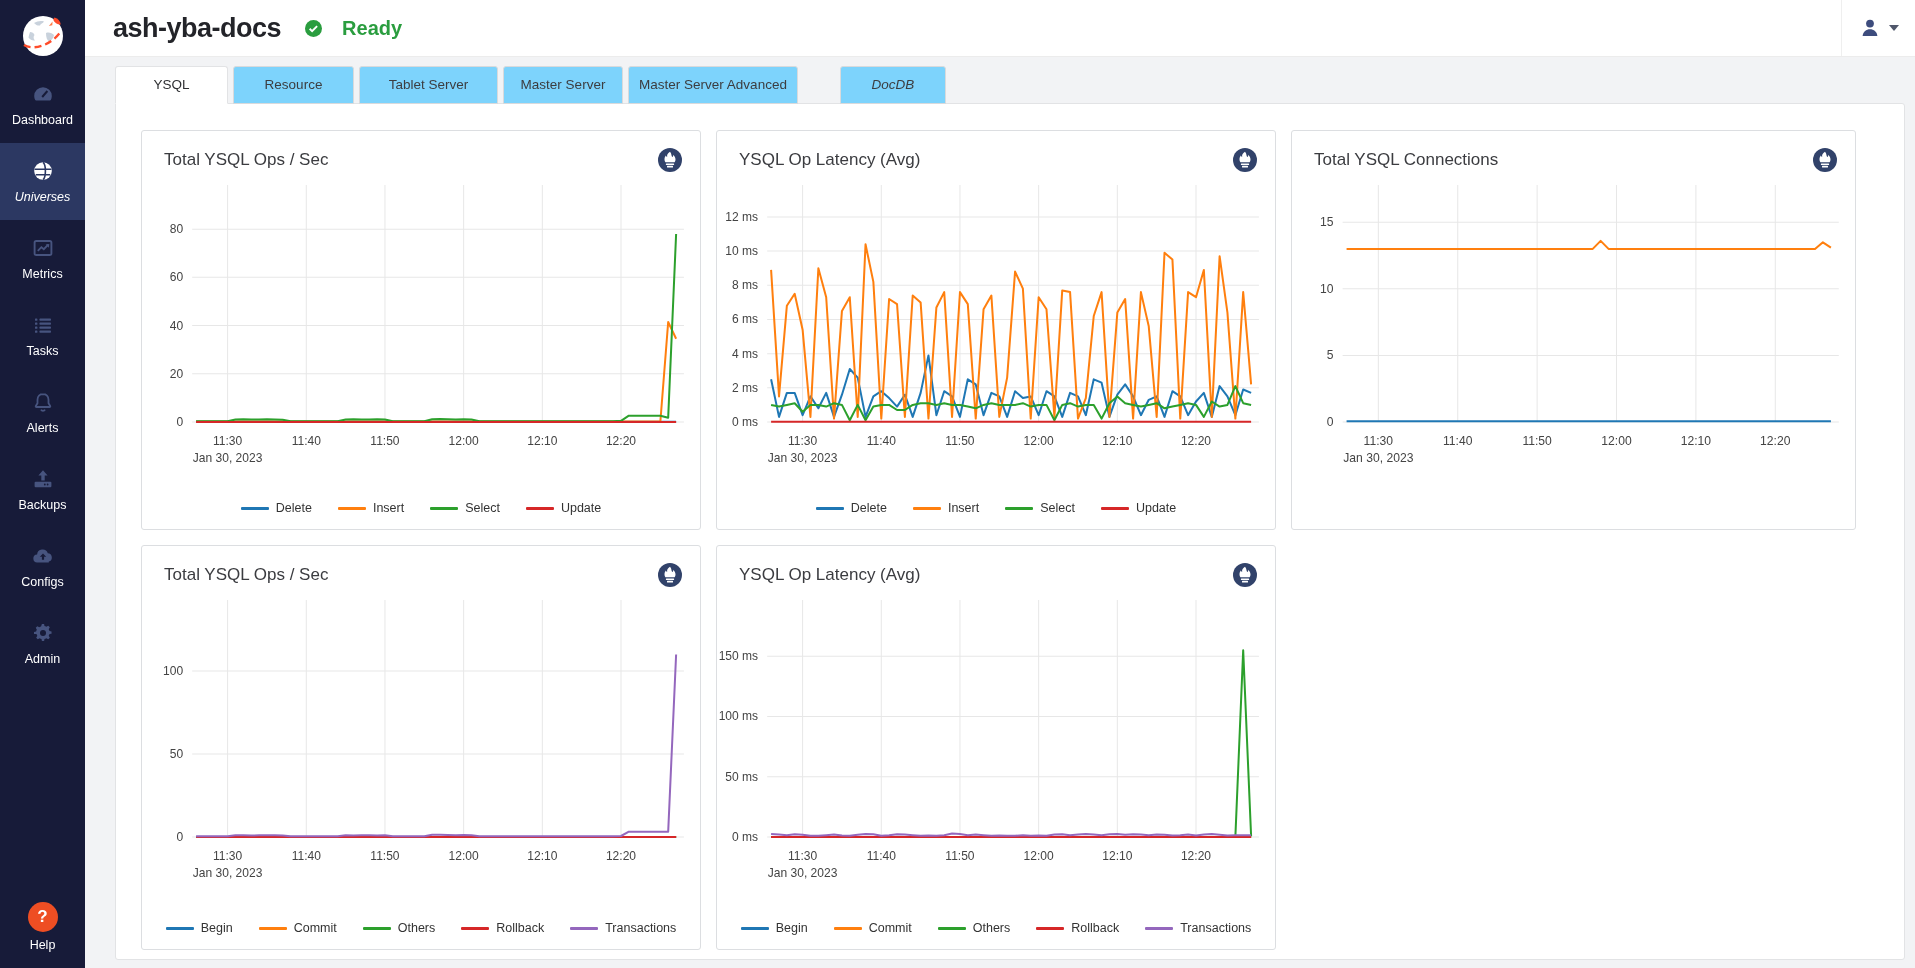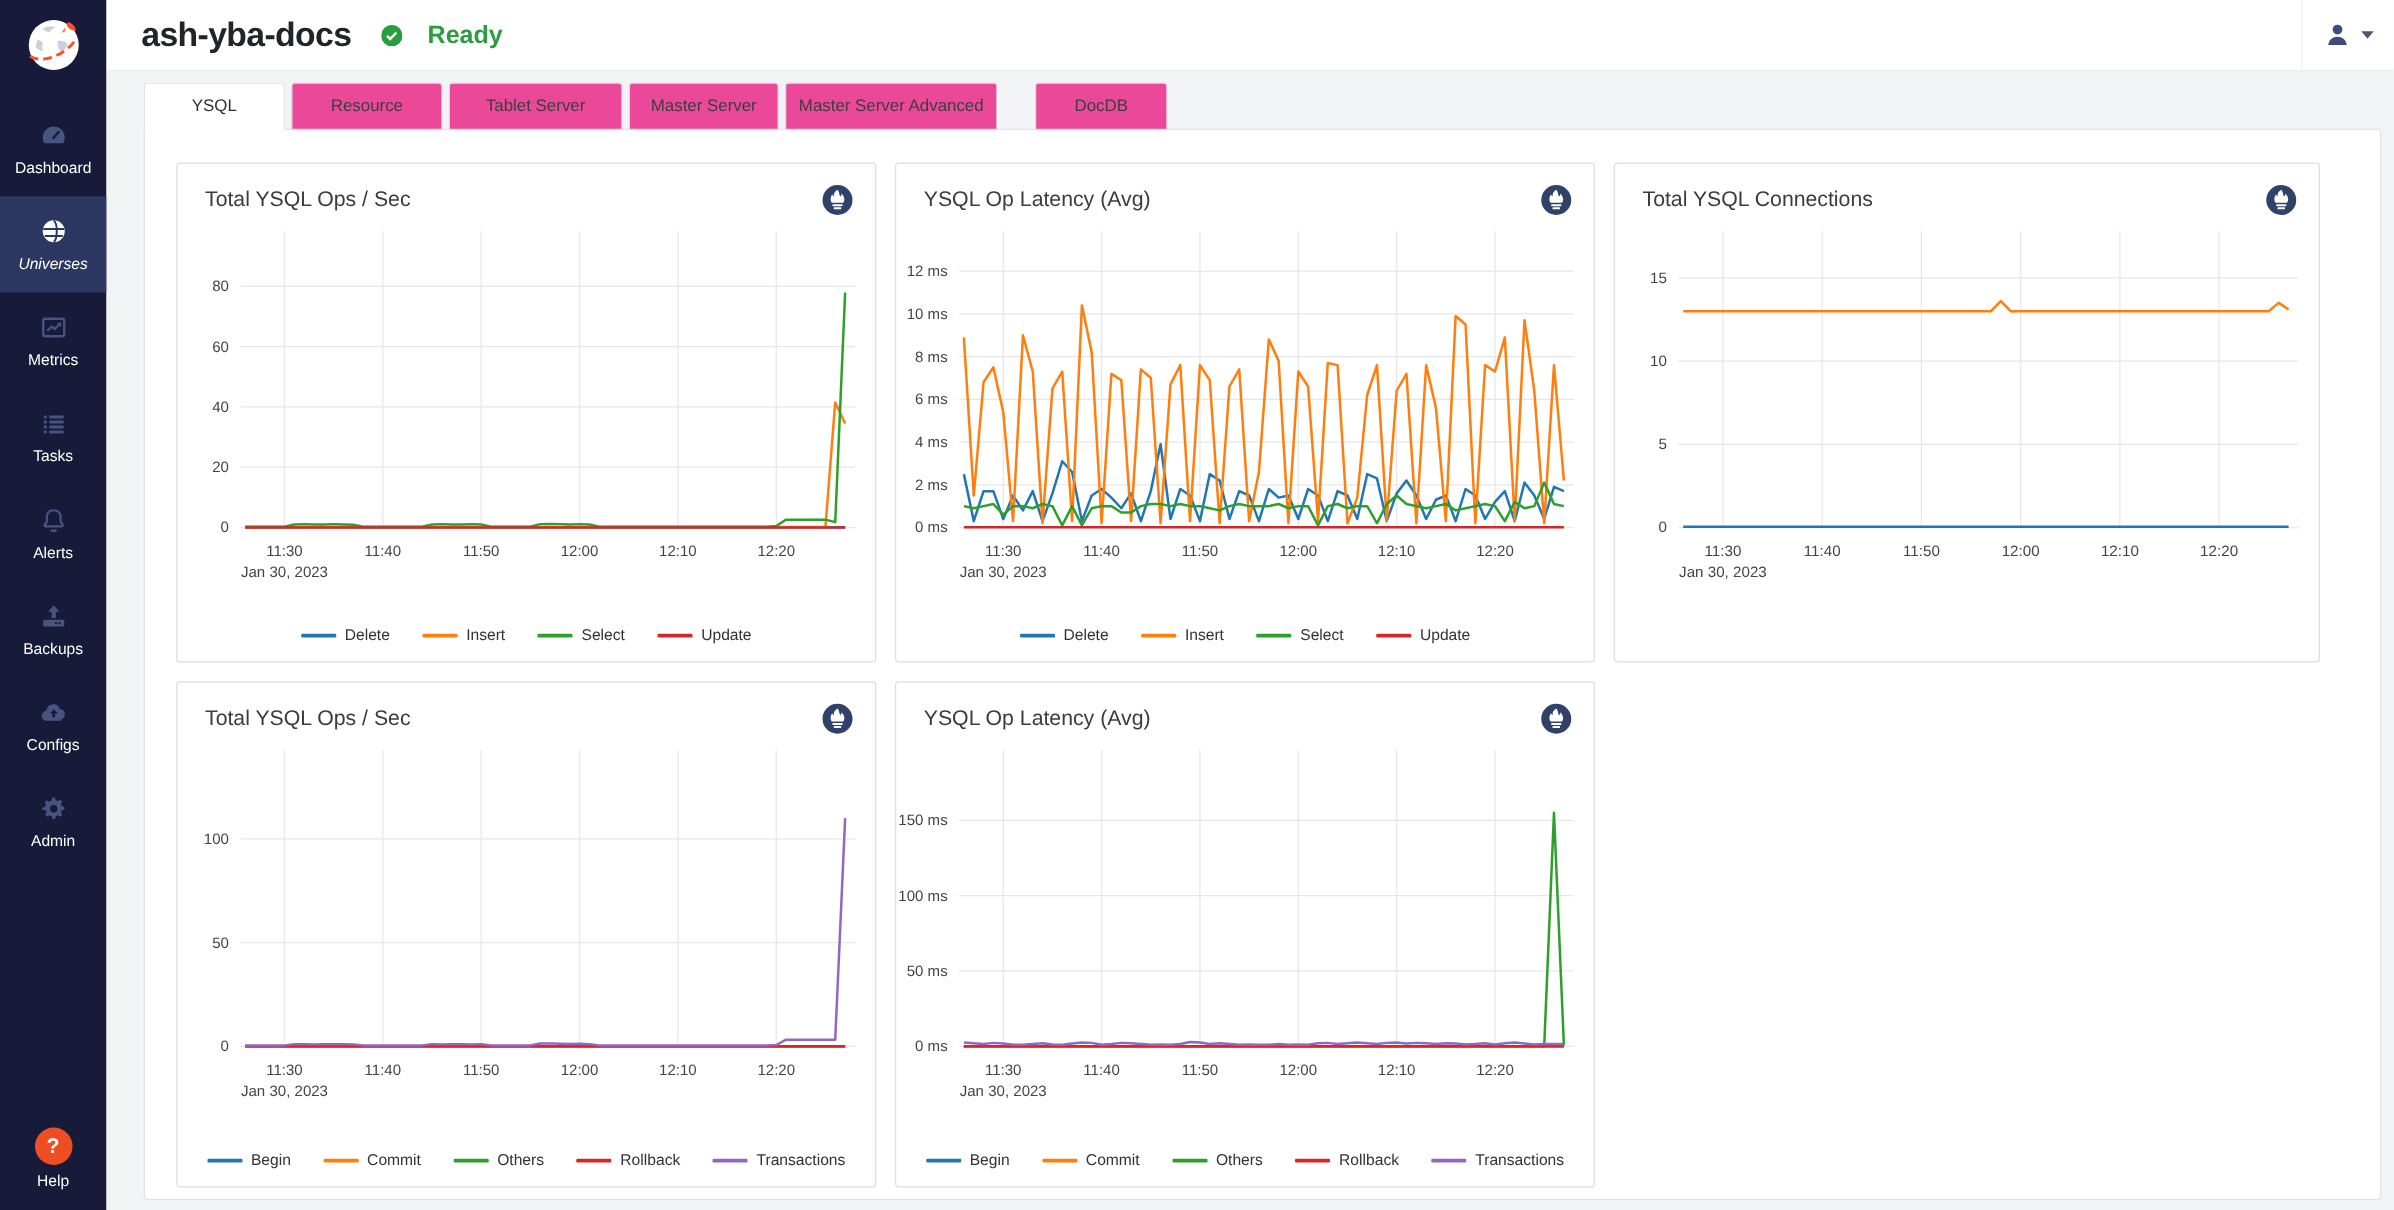--- a/index.html
+++ b/index.html
@@ -2,21 +2,21 @@
 <html><head>
 <meta charset="utf-8">
 <style>
   * { box-sizing: border-box; }
   html,body { margin:0; padding:0; }
   body { font-family:"Liberation Sans", sans-serif; }
   .screen { position:relative; width:1915px; height:968px; background:#f2f3f5; overflow:hidden; }
 
   
   .sidebar { position:absolute; left:0; top:0; width:85px; height:968px; background:#171b39;
-             display:flex; flex-direction:column; z-index:5;gap:14px; }
+             display:flex; flex-direction:column; z-index:5; }
   .logo { height:66px; display:flex; align-items:center; justify-content:center; padding-top:6px; cursor:pointer; }
   .nav-item { height:77px; display:flex; flex-direction:column; align-items:center; justify-content:center;
               gap:7px; color:#fff; font-size:12.5px; cursor:pointer; }
   .nav-item svg { color:#47547f; }
   .nav-item.active { background:#2c3862;font-style:italic; }
   .nav-item.active svg { color:#ffffff; }
   .cut  { stroke:#171b39; }
   .cutf { fill:#171b39; }
   .active .cut  { stroke:#2c3862; }
   .help-item { margin-top:auto; margin-bottom:16px; display:flex; flex-direction:column; align-items:center;
@@ -30,25 +30,25 @@
   .page-title { margin:0; font-size:27px; font-weight:bold; color:#232429; letter-spacing:-0.5px; }
   .ready-badge { display:flex; align-items:center; gap:20px; margin-left:24px; color:#2a9d3f;
                  font-weight:bold; font-size:20px; }
   .user-menu { margin-left:auto; height:100%; width:74px; border-left:1px solid #efefef;
                display:flex; align-items:center; justify-content:center; gap:7px; cursor:pointer; }
   .caret { width:0; height:0; border-left:5px solid transparent; border-right:5px solid transparent;
            border-top:6px solid #50576b; }
 
   
   .tabbar { position:absolute; left:115px; top:66px; height:38px; display:flex; z-index:3; }
-  .tab { height:38px; line-height:36px; text-align:center; background:#ec4899; border:1px solid #d9dadc;
+  .tab { height:38px; line-height:36px; text-align:center; background:#7dd3fc; border:1px solid #d9dadc;
          margin-right:5px; font-size:13.5px; color:#3c3d40; border-radius:3px 3px 0 0; cursor:pointer; }
   .tab.active { background:#fff; border-color:#e2e3e5; border-bottom-color:#fff; color:#2f3033; }
   .tw1{width:113px} .tw2{width:121px} .tw3{width:139px} .tw4{width:120px} .tw5{width:170px}
-  .tw6{width:106px; margin-left:25px;}
+  .tw6{width:106px; margin-left:37px;font-style:italic;}
   .panel { position:absolute; left:115px; top:103px; width:1790px; height:857px; background:#fff;
            border:1px solid #e2e3e5; border-radius:0 3px 3px 3px; z-index:2; }
 
   
   .card { position:absolute; background:#fff; border:1px solid #dcdee1; border-radius:3px;
           display:flex; flex-direction:column; }
   .c1 { left:25px;   top:26px;  width:560px; height:400px; }
   .c2 { left:600px;  top:26px;  width:560px; height:400px; }
   .c3 { left:1175px; top:26px;  width:565px; height:400px; }
   .c4 { left:25px;   top:441px; width:560px; height:405px; }

